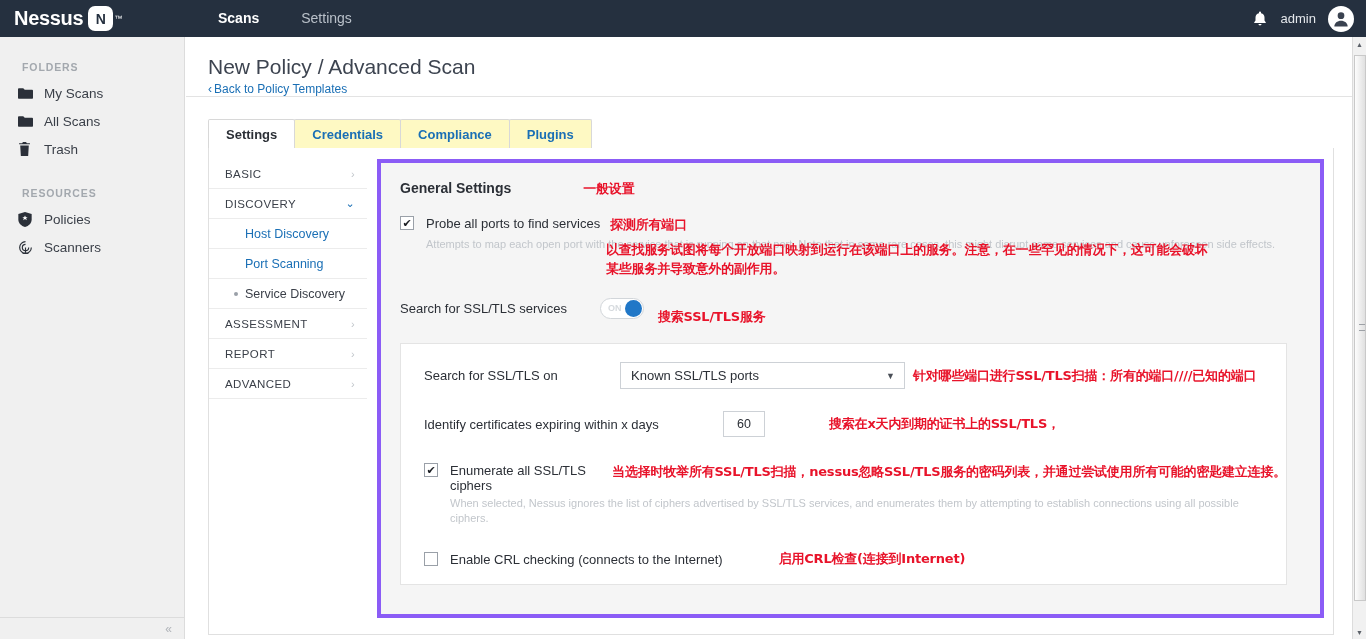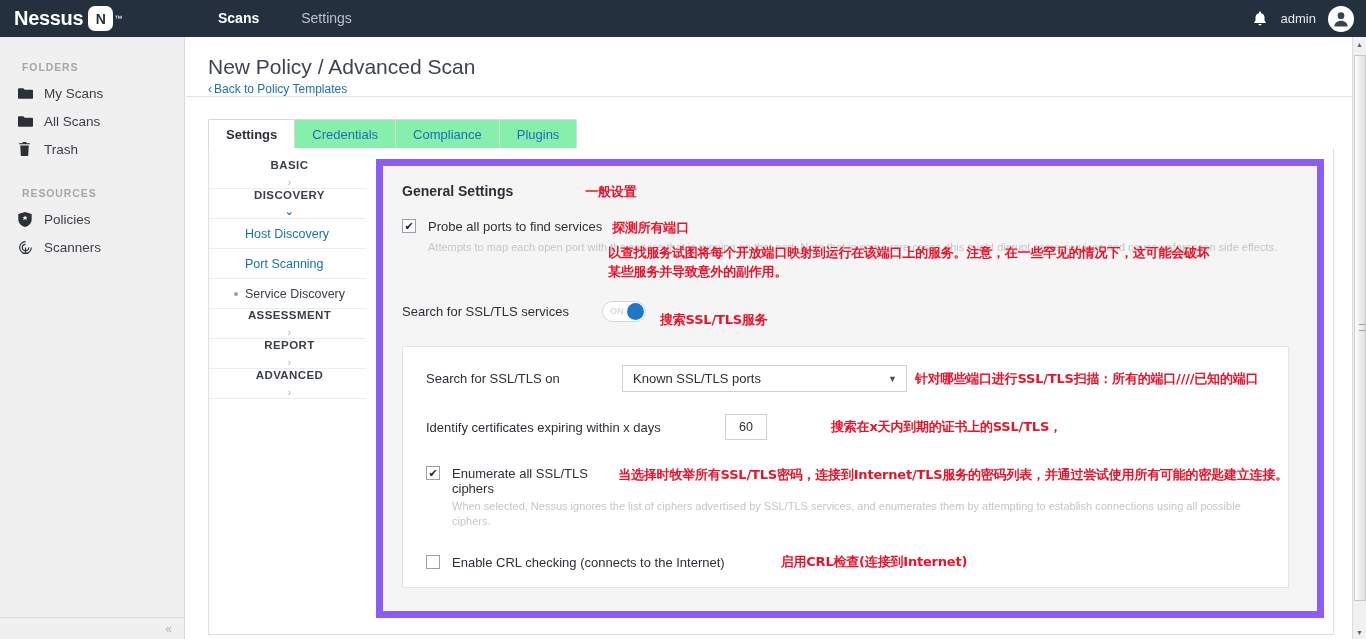--- a/index.html
+++ b/index.html
@@ -76,58 +76,58 @@
     padding: 18px 0 0 22px; border-bottom: 1px solid #e3e3e3; height: 60px;
   }
   .page-title { font-size: 21px; color: #3d4450; font-weight: normal; }
   .back-link { font-size: 12px; color: #1a6fb5; margin-top: 2px; cursor: pointer; display:inline-block;}
   .back-link .chev { margin-right: 2px; }
 
   
   .tabs { display: flex; margin: 22px 0 0 22px; position: relative; }
   .tab {
     height: 29px; line-height: 29px; padding: 0 17px; font-size: 13px;
-    background: #86efac; border: 1px solid #d8d8d8; border-bottom: none;
+    background: #fef9c3; border: 1px solid #d8d8d8; border-bottom: none;
     color: #1a6fb5; cursor: pointer; margin-right: -1px;
     border-radius: 2px 2px 0 0;
+    font-weight: bold;
   }
   .tab.active { background: #ffffff; color: #2b2f36; font-weight: bold; }
 
   .content-frame {
     margin: 0 0 0 22px; width: 1126px; height: 487px;
     border: 1px solid #e0e0e0; border-top: none; display: flex;
     background: #ffffff;
   }
 
   
   .settings-nav { width: 158px; padding-top: 11px; }
   .sn-head {
     display: flex; align-items: center; justify-content: space-between;
-    font-size: 11.5px; font-weight: bold; color: #3a3f48; letter-spacing: 0.4px;
+    font-size: 11.5px; font-weight: normal; color: #3a3f48; letter-spacing: 0.4px;
     padding: 0 12px 0 16px; height: 30px; cursor: pointer;
     border-bottom: 1px solid #ececec;
-    flex-direction: column;
   }
   .sn-head .arr { color: #c2c6cb; font-size: 11px; }
   .sn-head .arr.down { color: #1a6fb5; }
   .sn-sub {
     height: 30px; display: flex; align-items: center;
     font-size: 12.5px; color: #1a6fb5; padding-left: 36px; cursor: pointer;
     border-bottom: 1px solid #ececec;
   }
   .sn-sub.selected { color: #3a3f48; position: relative; }
   .sn-sub.selected::before {
     content: ""; position: absolute; left: 25px; top: 13px;
     width: 4px; height: 4px; border-radius: 50%; background: #9aa0a8;
   }
 
   
   .panel {
     flex: 1; background: #f5f5f5; margin: 11px 9px 16px 10px;
-    border: 7px solid #8b5cf6; padding: 17px 28px 0 19px; position: relative;
+    border: 4px solid #8b5cf6; padding: 17px 28px 0 19px; position: relative;
   }
   .panel-title { font-size: 14px; font-weight: bold; color: #2b2f36; }
   .row { display: flex; align-items: flex-start; }
 
   .cb {
     width: 14px; height: 14px; border: 1px solid #9aa0a8; background: #fff;
     display: inline-flex; align-items: center; justify-content: center;
     font-size: 11px; color: #1c1f24; cursor: pointer; flex: none;
   }
   .opt-label { font-size: 13px; color: #2b2f36; margin-left: 12px; }
@@ -376,21 +376,21 @@
               <span>60</span>
             </span>
             <span class="cn" style="margin-left:64px; font-size:13px;">搜索在x天内到期的证书上的SSL/TLS，</span>
           </div>
 
           <div class="sp-row" style="margin-top:26px; align-items:flex-start;">
             <span class="cb">
               <span>✔</span>
             </span>
             <span class="opt-label">Enumerate all SSL/TLS ciphers</span>
-            <span class="cn" style="margin-left:8px; font-size:13px;">当选择时牧举所有SSL/TLS密码，连接到Internet/TLS服务的密码列表，并通过尝试使用所有可能的密匙建立连接。</span>
+            <span class="cn" style="margin-left:8px; font-size:13px;">当选择时牧举所有SSL/TLS扫描，nessus忽略SSL/TLS服务的密码列表，并通过尝试使用所有可能的密匙建立连接。</span>
           </div>
           <div class="opt-desc" style="margin-left:49px; max-width:800px;">When selected, Nessus ignores the list of ciphers advertised by SSL/TLS services, and enumerates them by attempting to establish connections using all possible ciphers.</div>
 
           <div class="sp-row" style="margin-top:24px; align-items:center;">
             <span class="cb"></span>
             <span class="opt-label">Enable CRL checking (connects to the Internet)</span>
             <span class="cn" style="margin-left:56px; font-size:13px;">启用CRL检查(连接到Internet)</span>
           </div>
 
         </div>

